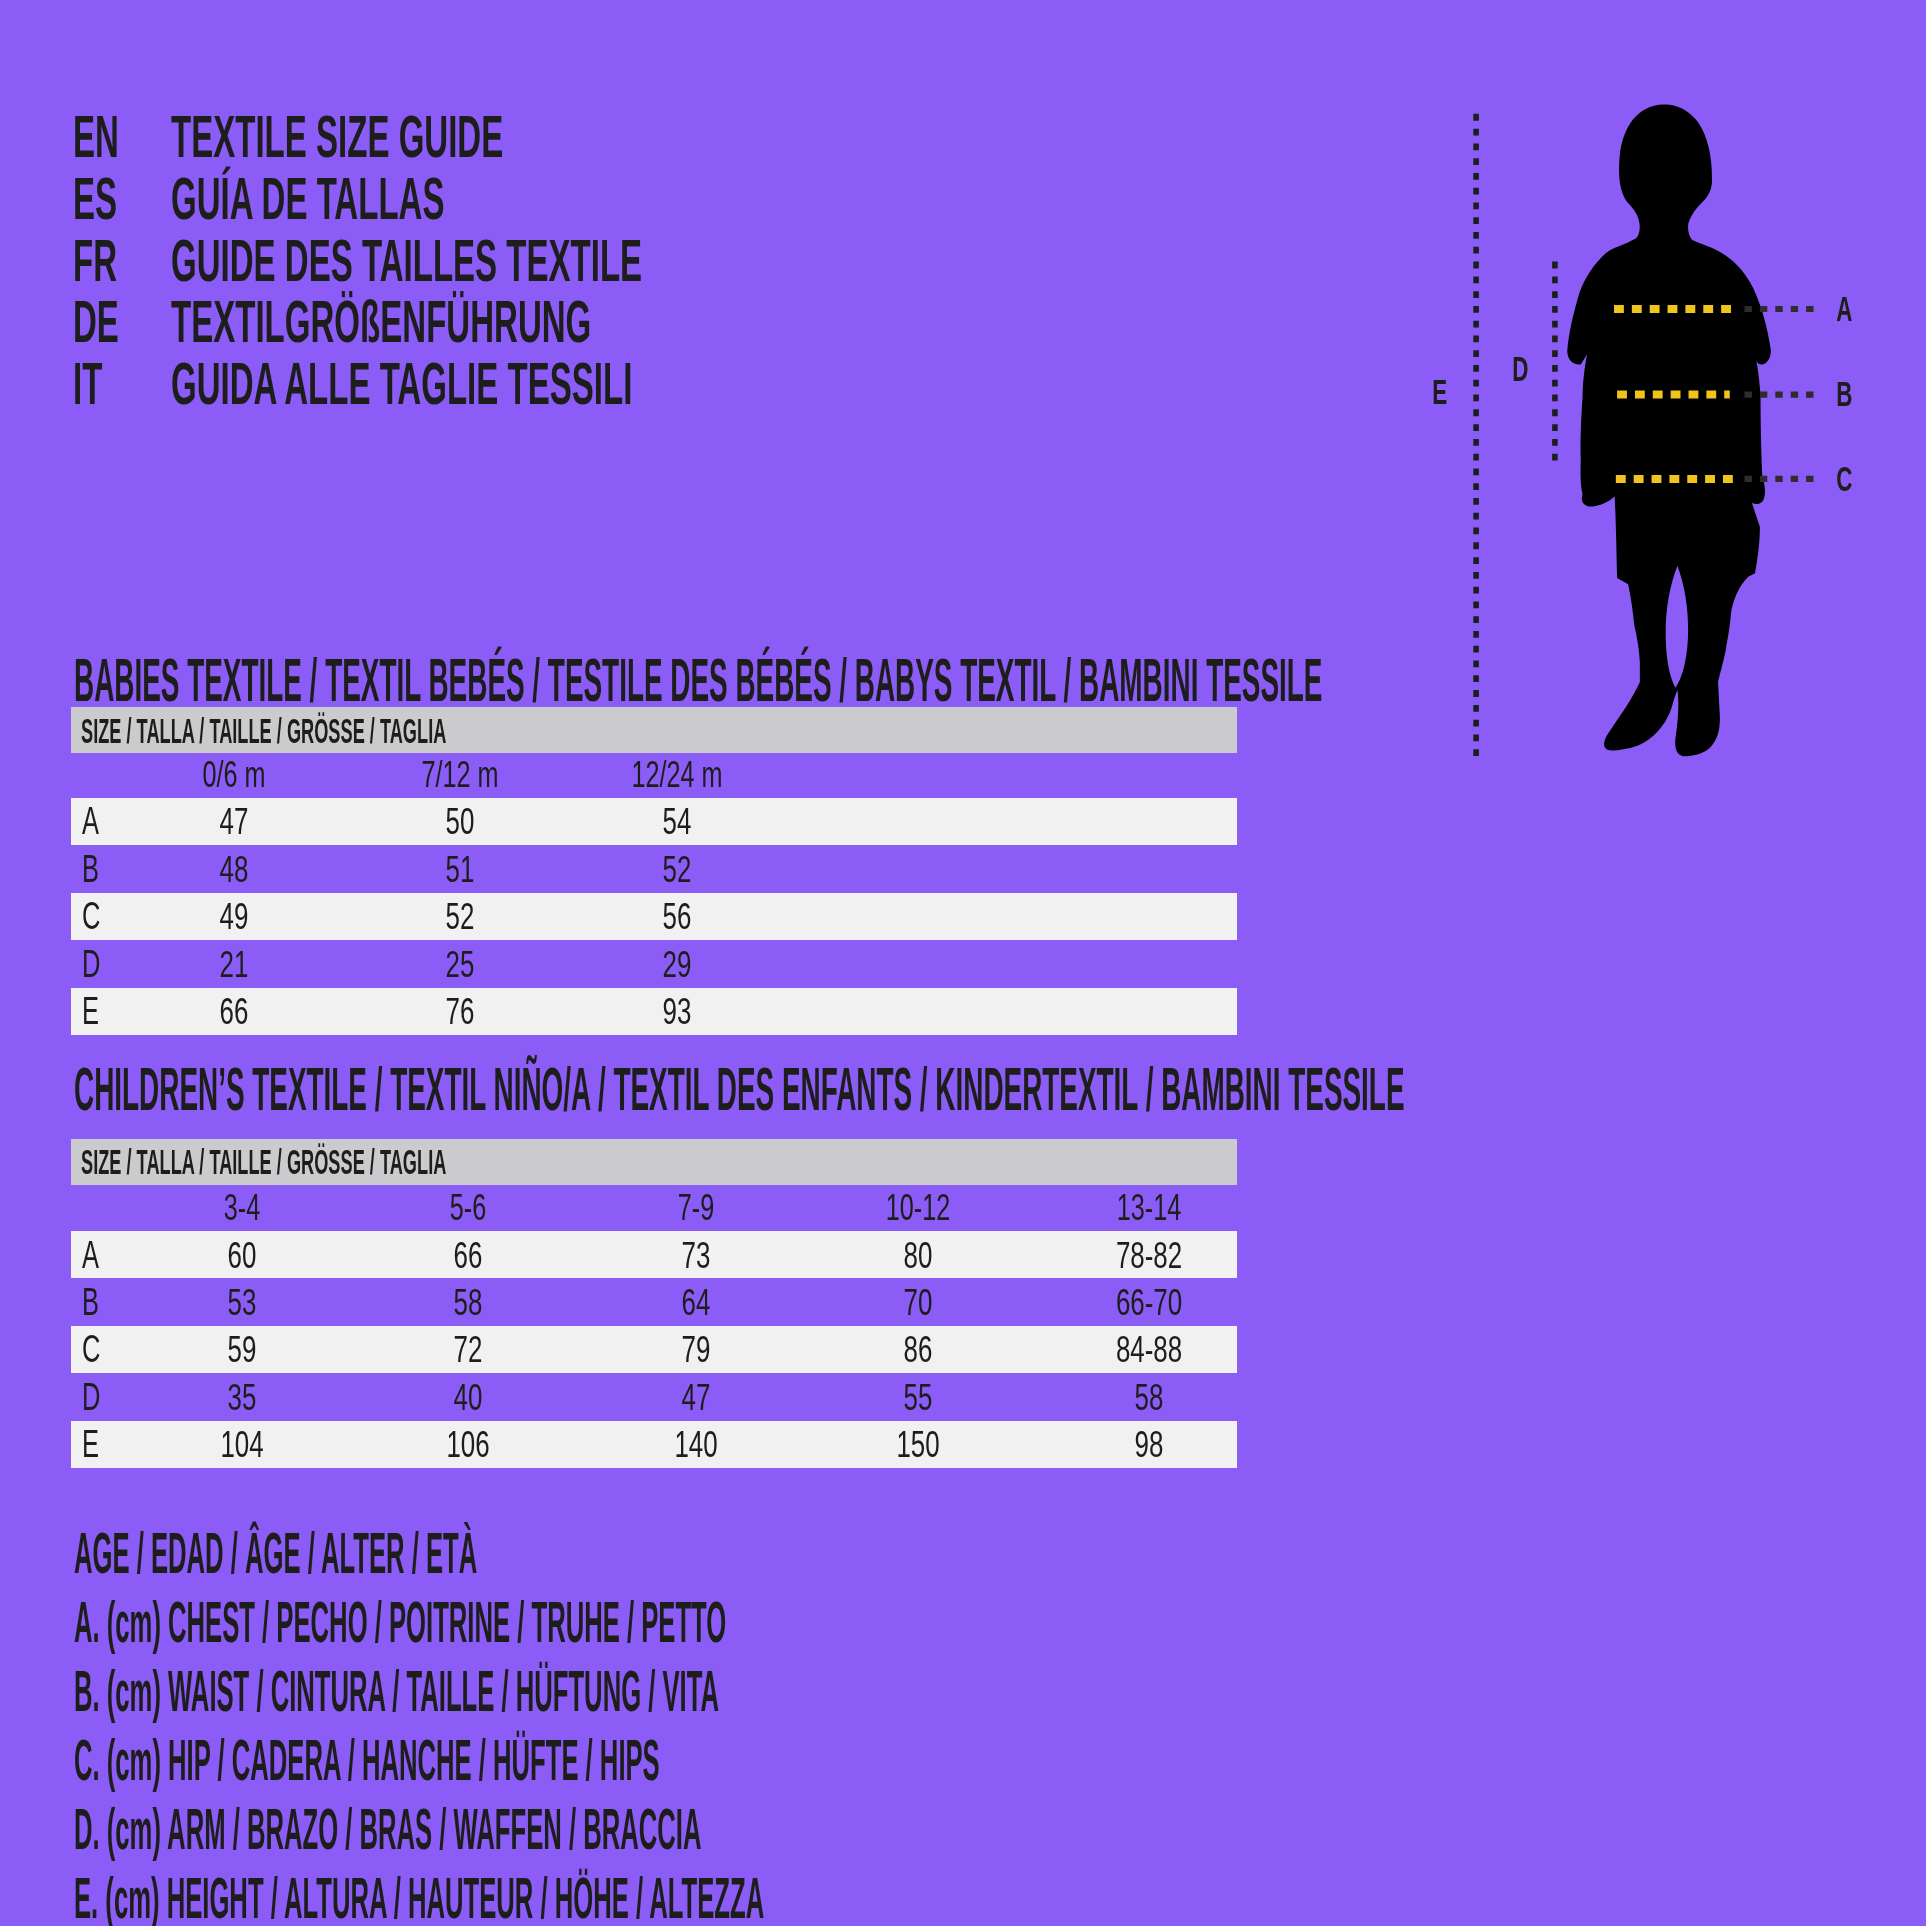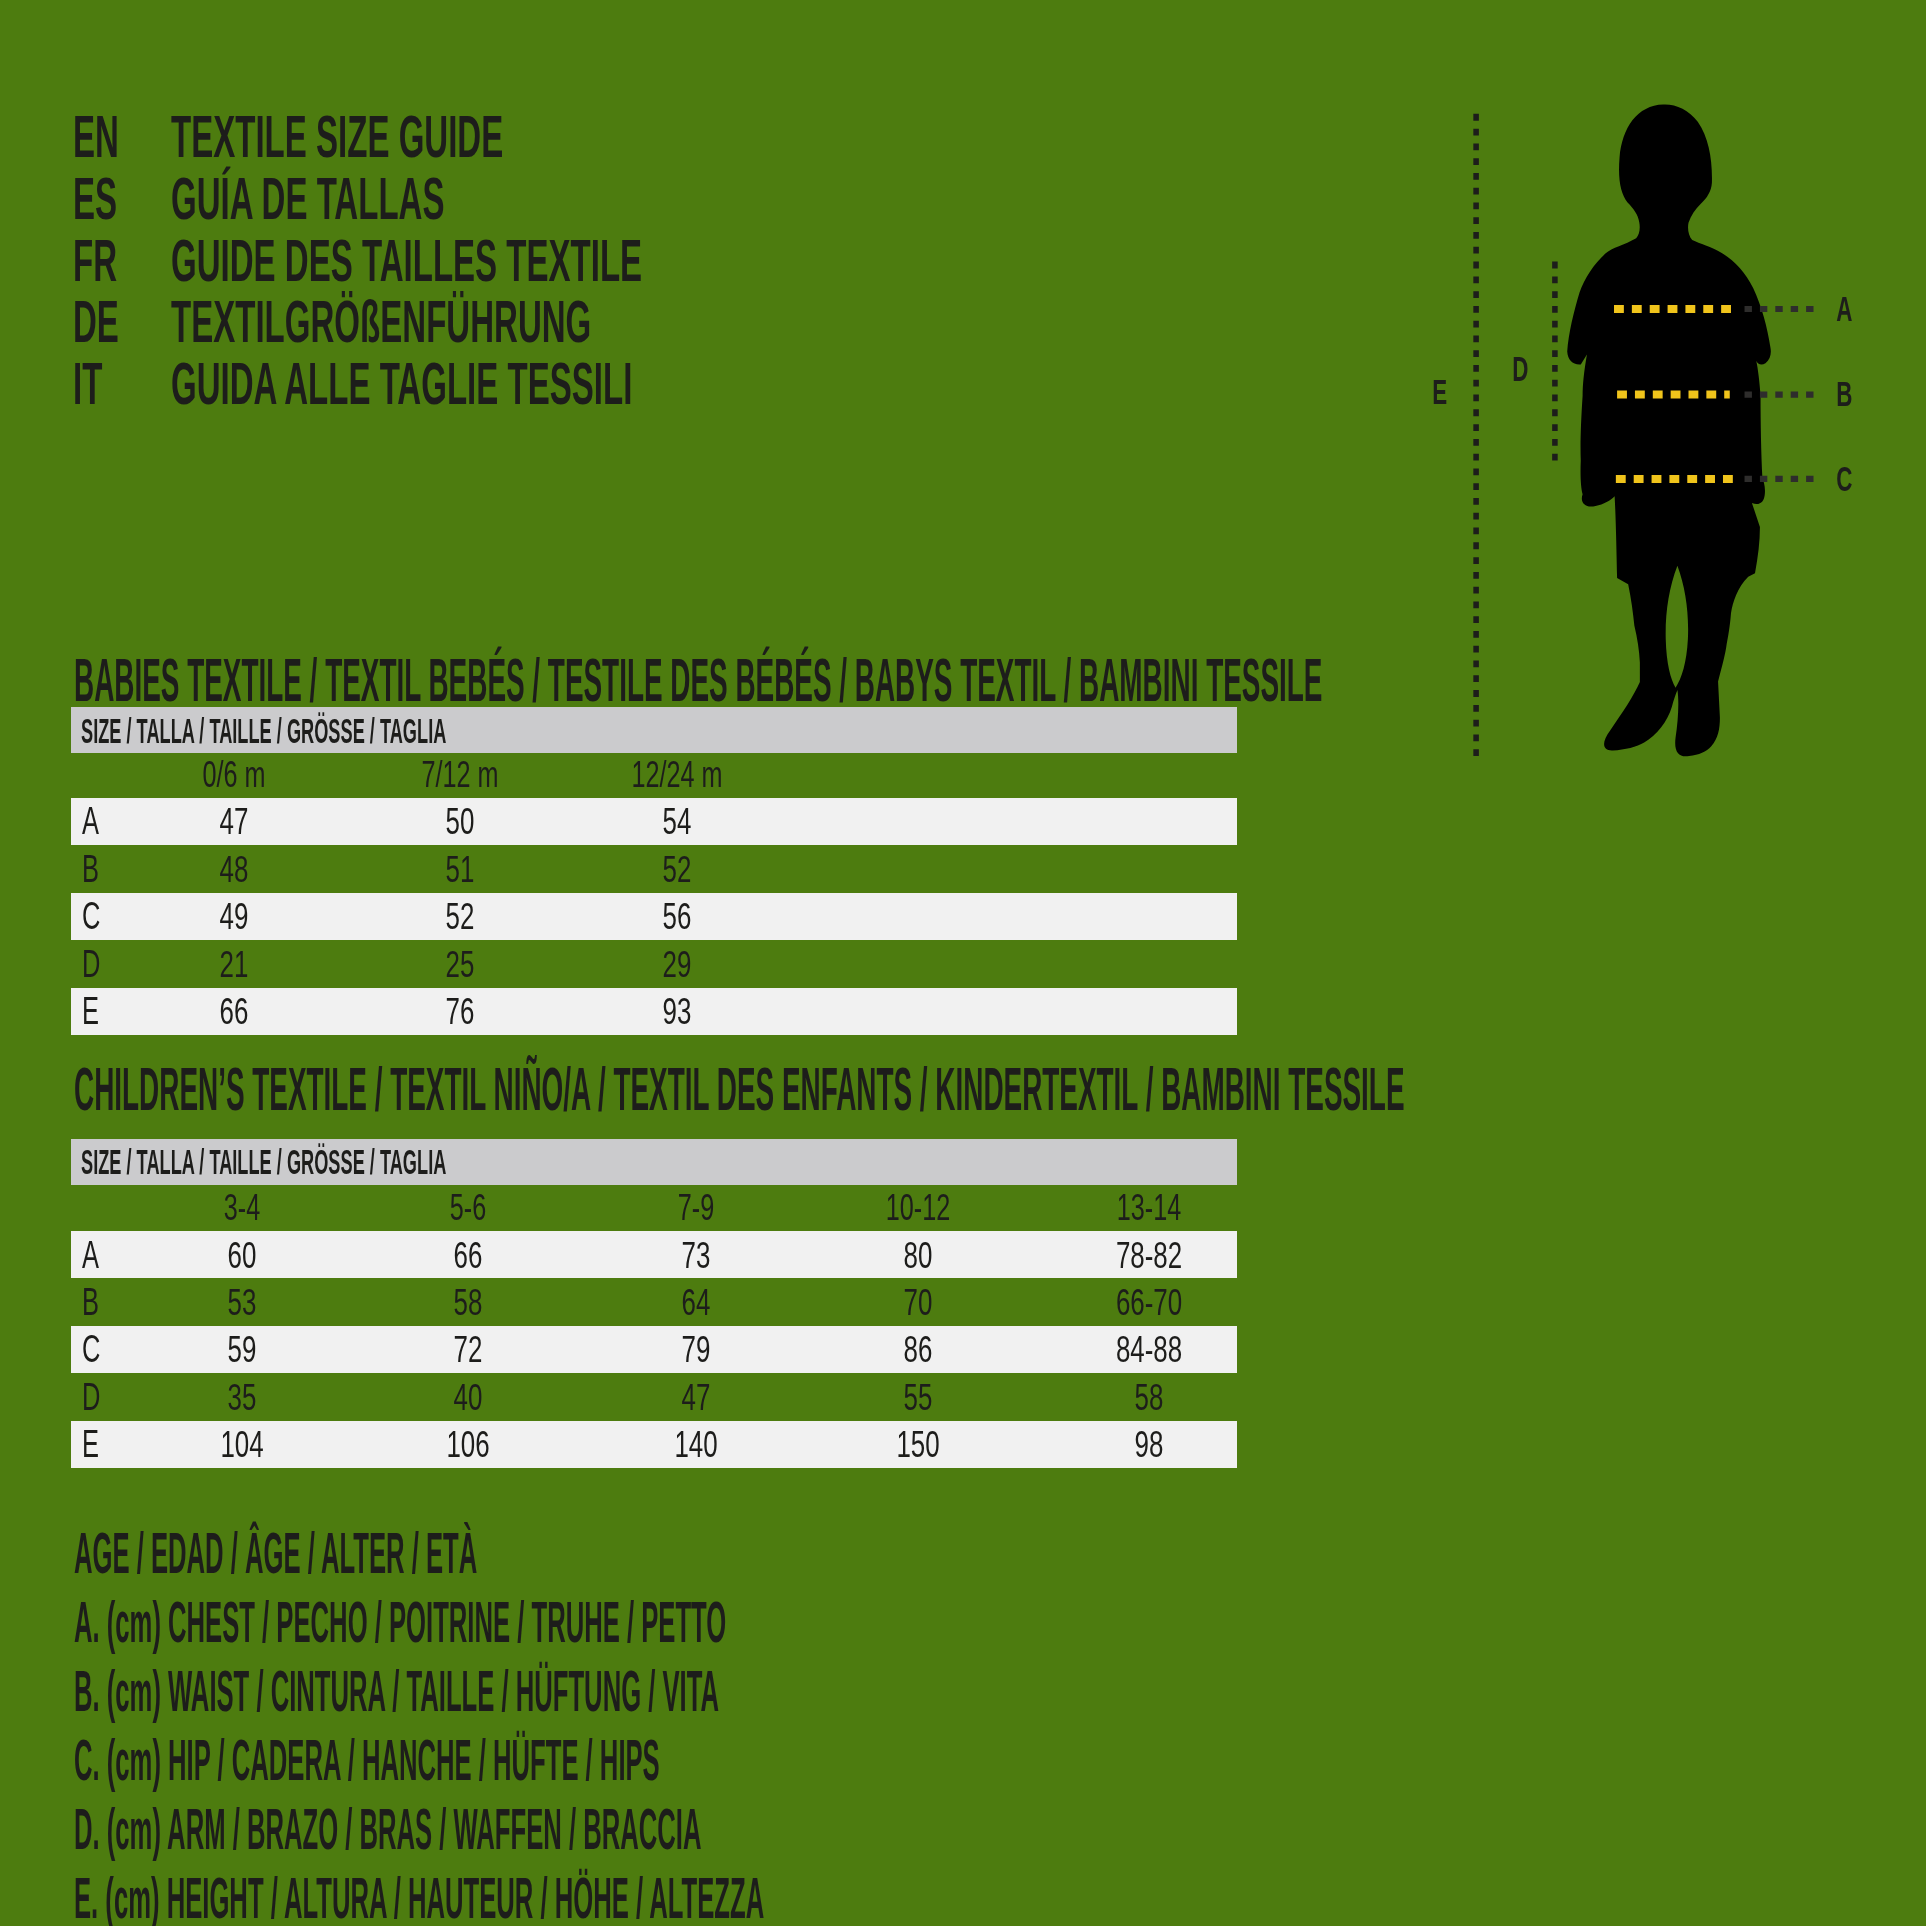--- a/index.html
+++ b/index.html
@@ -1,18 +1,18 @@
 <!DOCTYPE html>
 <html style="font-size:10px"><head>
 <meta charset="utf-8">
 <style>
   html,body{margin:0;padding:0;}
   body{width:1926px;height:1926px;background:#ffffff;overflow:hidden;position:relative;
        font-family:"Liberation Sans", sans-serif;}
-  #canvas{position:absolute;left:0;top:0;width:1926px;height:1926px;background:#4d7c0f;}
+  #canvas{position:absolute;left:0;top:0;width:1926px;height:1926px;background:#8b5cf6;}
   .t{position:absolute;white-space:nowrap;color:#1d1d1b;line-height:1;}
   
   .lt{transform:translateY(-50%) scaleX(var(--sx,0.5));transform-origin:0 50%;}
   
   .ct{transform:translate(-50%,-50%) scaleX(var(--sx,0.5));}
   .lang-code,.lang-title{font-size:59px;font-weight:700;--sx:0.56;}
   .sec-title{font-size:62px;font-weight:700;--sx:0.45;}
   .bar{position:absolute;background:#cbcbcd;width:1166px;height:46px;left:71px;}
   .bar-label{font-size:35px;font-weight:700;--sx:0.52;}
   .colh{font-size:36px;font-weight:400;--sx:0.7;}

